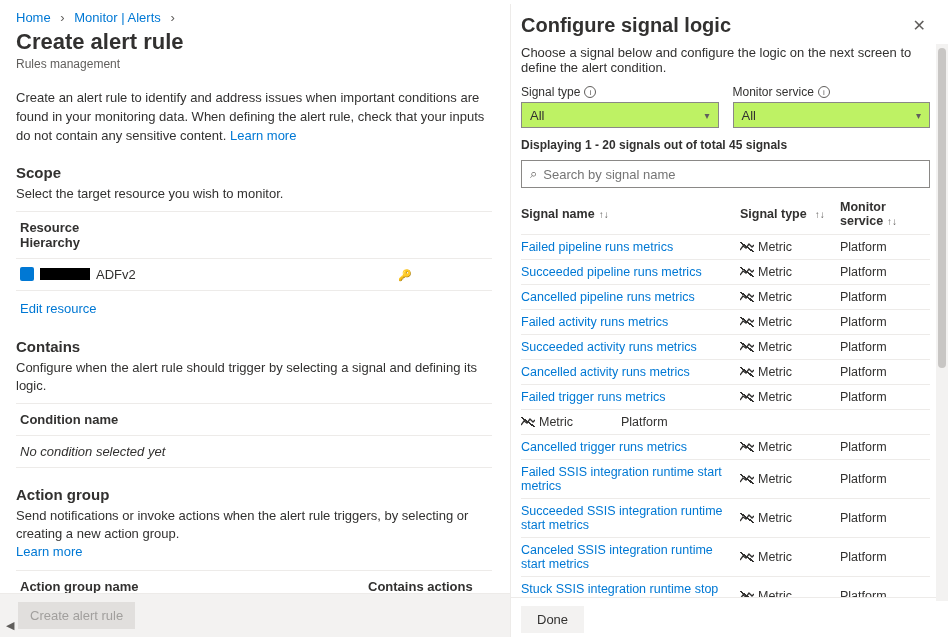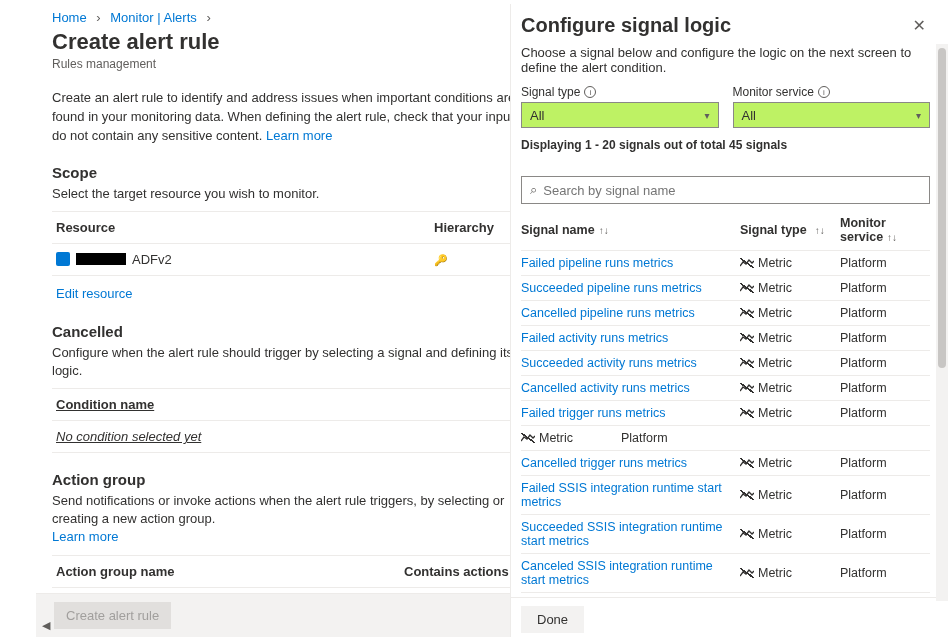--- a/index.html
+++ b/index.html
@@ -15,21 +15,20 @@
   }
   a, .link { color: #0078d4; text-decoration: none; cursor: pointer; }
 
   
   .left {
     position: absolute;
     left: 0; top: 0;
     width: 510px;
     height: 637px;
     padding: 10px 18px 10px 16px;
-    margin-left: 36px;
   }
   .breadcrumb { font-size: 13px; color: #0078d4; margin-bottom: 4px; }
   .breadcrumb .chev::after { content: "›"; color: #605e5c; padding: 0 6px; }
   h1.page-title { font-size: 22px; font-weight: 600; color: #323130; margin-top: 2px; }
   .subtitle { font-size: 12px; color: #605e5c; margin-top: 2px; margin-bottom: 18px;}
   .intro { font-size: 13px; color: #323130; line-height: 1.45; margin-bottom: 18px; }
   .intro .learn { color:#0078d4; }
 
   h3.section-title { font-size: 15px; font-weight: 600; margin-bottom: 4px; margin-top: 18px;}
   .section-desc { font-size: 13px; color: #323130; line-height:1.4; margin-bottom: 8px; }
@@ -37,21 +36,21 @@
 
   .scope-table {
     border-top: 1px solid #edebe9;
   }
   .scope-head, .scope-row {
     display: flex;
     padding: 8px 4px;
     border-bottom: 1px solid #edebe9;
     font-size: 13px;
   }
-  .scope-head { font-weight: 600; }
+  .scope-head { font-weight: 600; flex-direction: column; }
   .col-res { flex: 1; display:flex; align-items:center; gap:6px;}
   .col-hier { width: 90px; }
   .res-icon {
     width: 14px; height: 14px; background: #0078d4; display:inline-block;
     border-radius:2px;
   }
   .res-black {
     display:inline-block; width:50px; height:12px; background:#000;
   }
   .hier-key {
@@ -59,21 +58,21 @@
   }
   .hier-key::before { content:"🔑"; font-size:11px; color:#ffb900;}
 
   .cond-table, .ag-table {
     border-top:1px solid #edebe9;
   }
   .cond-head, .cond-row, .ag-head, .ag-row {
     display:flex; padding:8px 4px; border-bottom:1px solid #edebe9;
   }
   .cond-head, .ag-head { font-weight:600; }
-  .col-cond { flex:1;text-decoration:underline; }
+  .col-cond { flex:1; }
   .col-ag { flex:1; }
   .col-contains { width: 120px; }
   .italic-empty { font-style: italic; color:#323130; }
 
   .link-row { padding: 10px 4px 4px; }
 
   .bottom-bar {
     position:absolute;
     bottom:0; left:0; right:0;
     height:44px;
@@ -141,21 +140,21 @@
   .dd {
     width:100%;
     border:1px solid #8a8886;
     background:#bef264;
     height:26px;
     display:flex;align-items:center;justify-content:space-between;
     padding:0 8px;
     font-size:13px;
   }
   .dd .chev { font-size:10px; color:#605e5c;}
-  .count-line { font-weight:600; font-size:12px; margin-bottom:24px;}
+  .count-line { font-weight:600; font-size:12px; margin-bottom:8px;}
   .search-box {
     width:100%; height:28px;
     border:1px solid #8a8886;
     display:flex;align-items:center;
     padding:0 8px; gap:6px;
     margin-bottom:6px;
   }
   .search-box input {
     border:none; outline:none; flex:1; font-size:13px;
     color:#be185d;
@@ -237,21 +236,21 @@
       </div>
       <div class="col-hier">
         <span class="hier-key"></span>
       </div>
     </div>
   </div>
   <div class="link-row">
     <a>Edit resource</a>
   </div>
 
-  <h3 class="section-title">Cancelled</h3>
+  <h3 class="section-title">Contains</h3>
   <div class="section-desc">Configure when the alert rule should trigger by selecting a signal and defining its logic.</div>
   <div class="cond-table">
     <div class="cond-head">
       <div class="col-cond">Condition name</div>
     </div>
     <div class="cond-row">
       <div class="col-cond italic-empty">No condition selected yet</div>
     </div>
   </div>
 

